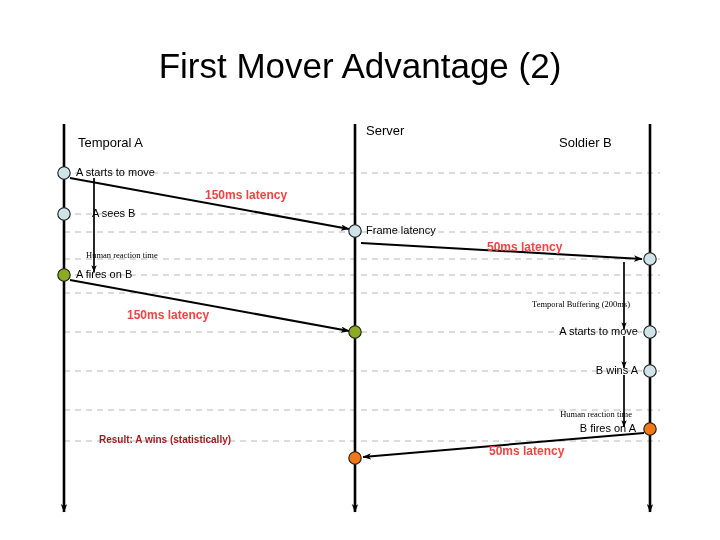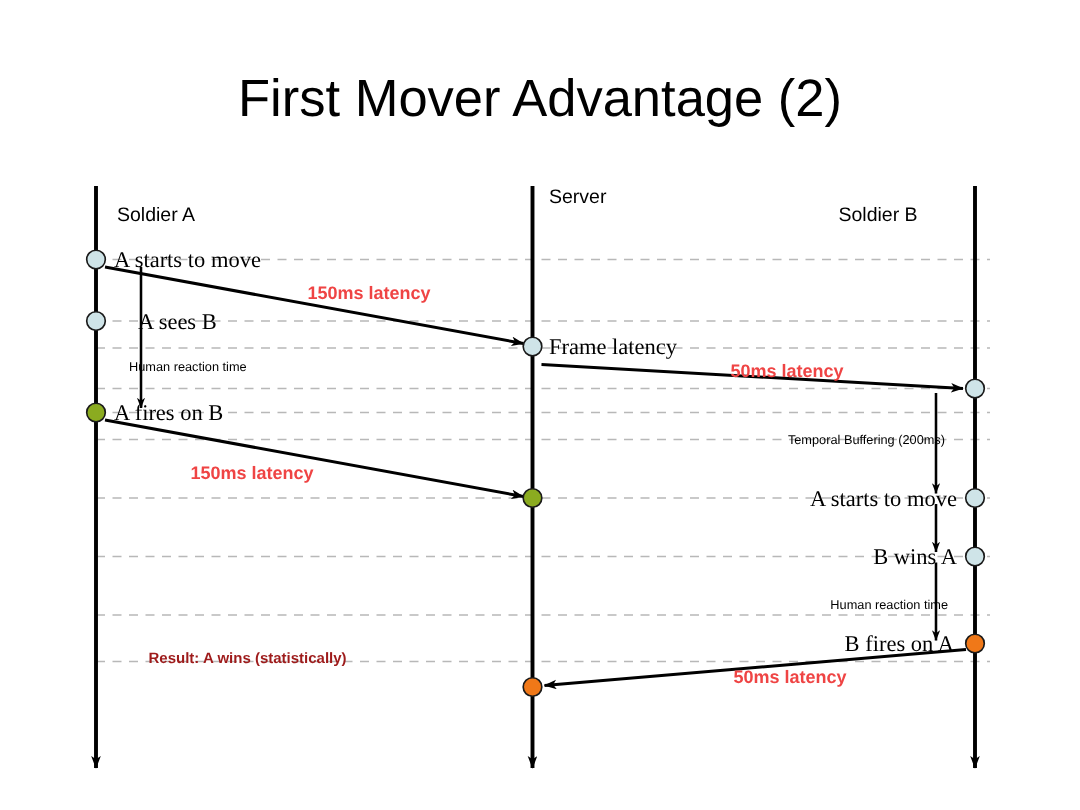--- a/index.html
+++ b/index.html
@@ -21,29 +21,30 @@
   svg.canvas{position:absolute;left:0;top:0;width:720px;height:540px;}
 
   
   .actor{
     position:absolute;font-size:13px;color:#000;white-space:nowrap;
     font-family:"Liberation Sans",sans-serif;
   }
 
   
   .ev{
-    position:absolute;font-size:15px;color:#000;white-space:nowrap;
-    font-family:Liberation Serif, serif;
+    position:absolute;font-size:11px;color:#000;white-space:nowrap;
+    font-family:Liberation Sans, sans-serif;
   }
   .ev.r{transform:translateX(-100%);}
 
   
   .note{
     position:absolute;font-size:8.5px;color:#000;white-space:nowrap;
-    font-family:Liberation Sans, sans-serif;
+    font-family:Liberation Serif, serif;
+    margin-top:11px;
   }
   .note.r{transform:translateX(-100%);}
 
   
   .lat{
     position:absolute;font-size:12px;font-weight:bold;color:#ef4444;white-space:nowrap;
     font-family:"Liberation Sans",sans-serif;
   }
 
   
@@ -105,21 +106,21 @@
         <circle cx="355" cy="332" r="6.2" fill="#8bab20" stroke="#1a1a1a" stroke-width="1.1"></circle>
         <circle cx="355" cy="458" r="6.2" fill="#f07818" stroke="#1a1a1a" stroke-width="1.1"></circle>
         <circle cx="650" cy="259" r="6.2" fill="#cfe4e8" stroke="#1a1a1a" stroke-width="1.1"></circle>
         <circle cx="650" cy="332" r="6.2" fill="#cfe4e8" stroke="#1a1a1a" stroke-width="1.1"></circle>
         <circle cx="650" cy="371" r="6.2" fill="#cfe4e8" stroke="#1a1a1a" stroke-width="1.1"></circle>
         <circle cx="650" cy="429" r="6.2" fill="#f07818" stroke="#1a1a1a" stroke-width="1.1"></circle>
       </g>
   </svg>
 
   <div id="actor-labels">
-      <div class="actor" style="left: 78px; top: 135px;">Soldier A</div>
+      <div class="actor" style="left: 78px; top: 135px;">Temporal A</div>
       <div class="actor" style="left: 366px; top: 123px;">Server</div>
       <div class="actor" style="left: 559px; top: 135px;">Soldier B</div>
     </div>
   <div id="event-labels">
       <div class="ev" style="left: 76px; top: 166px;">A starts to move</div>
       <div class="ev" style="left: 92px; top: 207px;">A sees B</div>
       <div class="ev" style="left: 76px; top: 268px;">A fires on B</div>
       <div class="ev" style="left: 366px; top: 224px;">Frame latency</div>
       <div class="ev r" style="left: 638px; top: 325px;">A starts to move</div>
       <div class="ev r" style="left: 638px; top: 364px;">B wins A</div>

